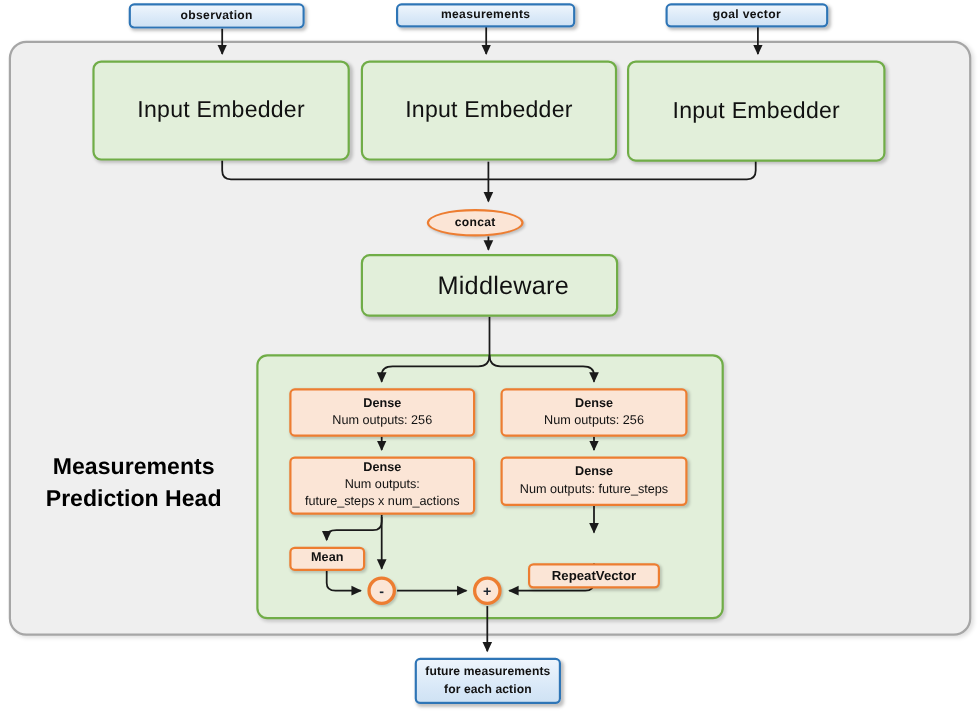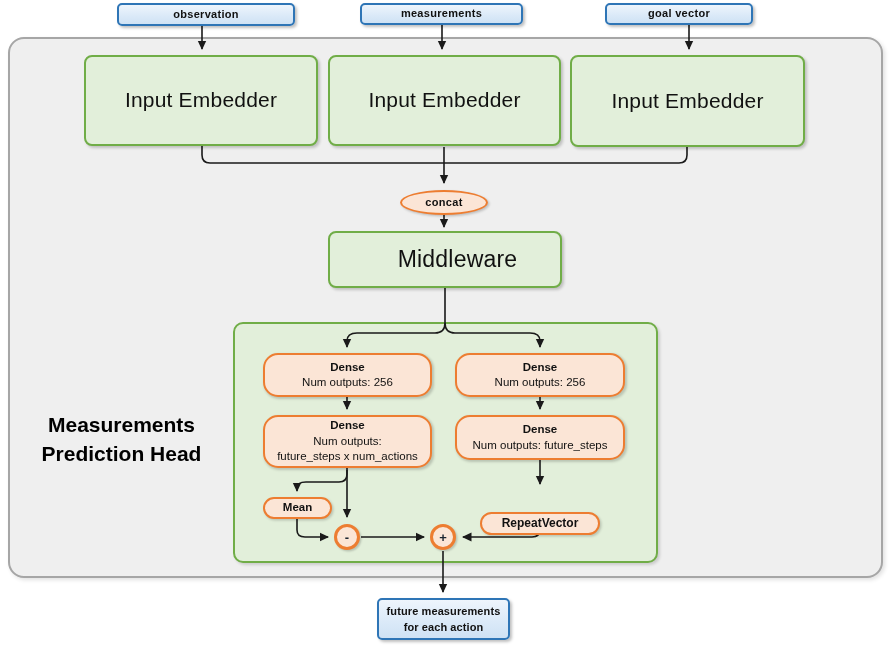--- a/index.html
+++ b/index.html
@@ -52,21 +52,21 @@
     border: 2.2px solid var(--c-blue_border, #2e75b6);
     border-radius: 5px;
     box-shadow: 2px 2px 3px rgba(0,0,0,0.25);
     font-weight: bold;
     font-size: 11px;
     letter-spacing: 0.3px;
   }
   .orange-box {
     background: var(--c-orange_fill, #fbe5d6);
     border: 2.2px solid var(--c-orange_border, #ed7d31);
-    border-radius: 15px;
+    border-radius: 5px;
     box-shadow: 1.5px 1.5px 2.5px rgba(0,0,0,0.18);
     font-size: 11.5px;
     line-height: 15.5px;
   }
   .orange-box .bt { font-weight: bold; }
   .ellipse {
     border-radius: 50%;
     background: var(--c-orange_fill, #fbe5d6);
     border: 2.5px solid var(--c-orange_border, #ed7d31);
     box-shadow: 1.5px 1.5px 2.5px rgba(0,0,0,0.2);
@@ -133,41 +133,41 @@
       <path d="M347,468 V517" marker-end="url(#arrow)"></path>
       <path d="M347,470 V474 Q347,482 339,482 H306 Q297,482 297,488 V491" marker-end="url(#arrow)"></path>
       <path d="M297,519 V530 Q297,537 305,537 H328" marker-end="url(#arrow)"></path>
       <path d="M361,537 H424" marker-end="url(#arrow)"></path>
       <path d="M540,460 V484" marker-end="url(#arrow)"></path>
       <path d="M540,512 V529 Q540,537 532,537 H463" marker-end="url(#arrow)"></path>
       <path d="M443,551 V592" marker-end="url(#arrow)"></path>
     </g>
   </svg>
 
-  <div class="abs node blue-box" style="left:117px; top:3px; width:178px; height:23px;">
+  <div class="abs node blue-box" style="left:117px; top:3px; width:160px; height:23px;">
     <span>observation</span>
   </div>
   <div class="abs node blue-box" style="left:360px; top:3px; width:163px; height:22px;">
     <span>measurements</span>
   </div>
   <div class="abs node blue-box" style="left:605px; top:3px; width:148px; height:22px;">
     <span>goal vector</span>
   </div>
 
   <div class="abs node green-box" style="left:84px; top:55px; width:234px; height:91px;">
     <span>Input Embedder</span>
   </div>
   <div class="abs node green-box" style="left:328px; top:55px; width:233px; height:91px;">
     <span>Input Embedder</span>
   </div>
   <div class="abs node green-box" style="left:570px; top:55px; width:235px; height:92px;">
     <span>Input Embedder</span>
   </div>
 
-  <div class="abs node ellipse" style="left:400px; top:190px; width:88px; height:25px;justify-content:center;">
+  <div class="abs node ellipse" style="left:388px; top:190px; width:88px; height:25px;justify-content:center;">
     <span>concat</span>
   </div>
 
   <div class="abs node green-box" style="left:328px; top:231px; width:234px; height:57px; font-size:23px;padding-left:25px;">
     <span>Middleware</span>
   </div>
 
   <div class="abs node orange-box" style="left:263px; top:353px; width:169px; height:44px;">
     <div class="bt">Dense</div>
     <div>Num outputs: 256</div>

